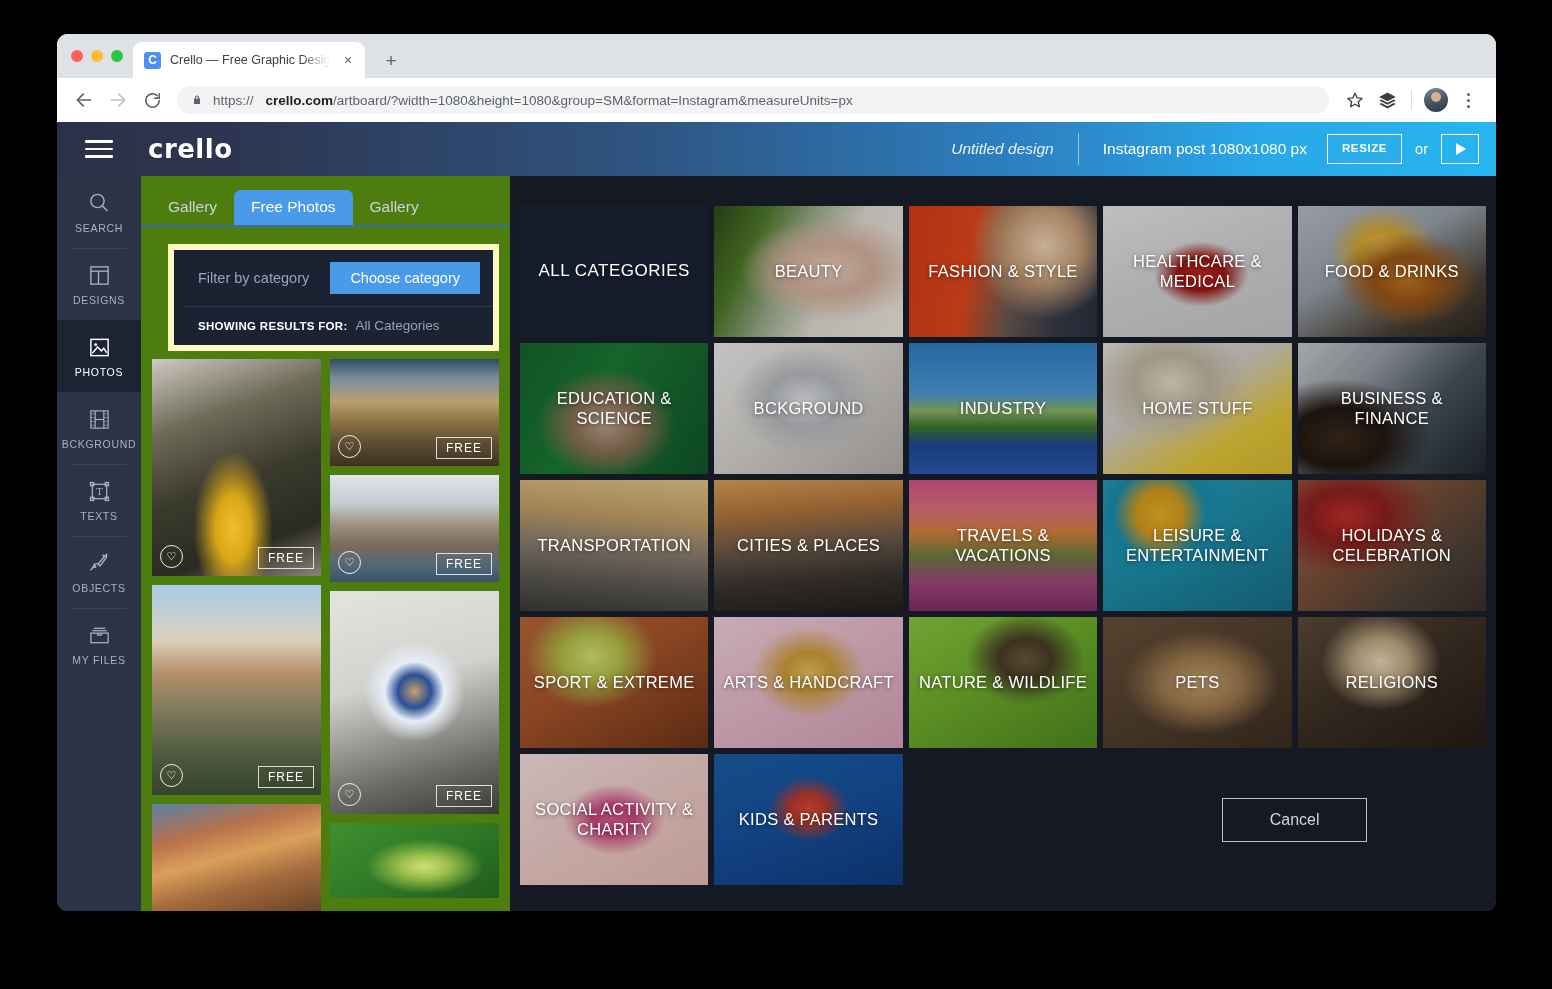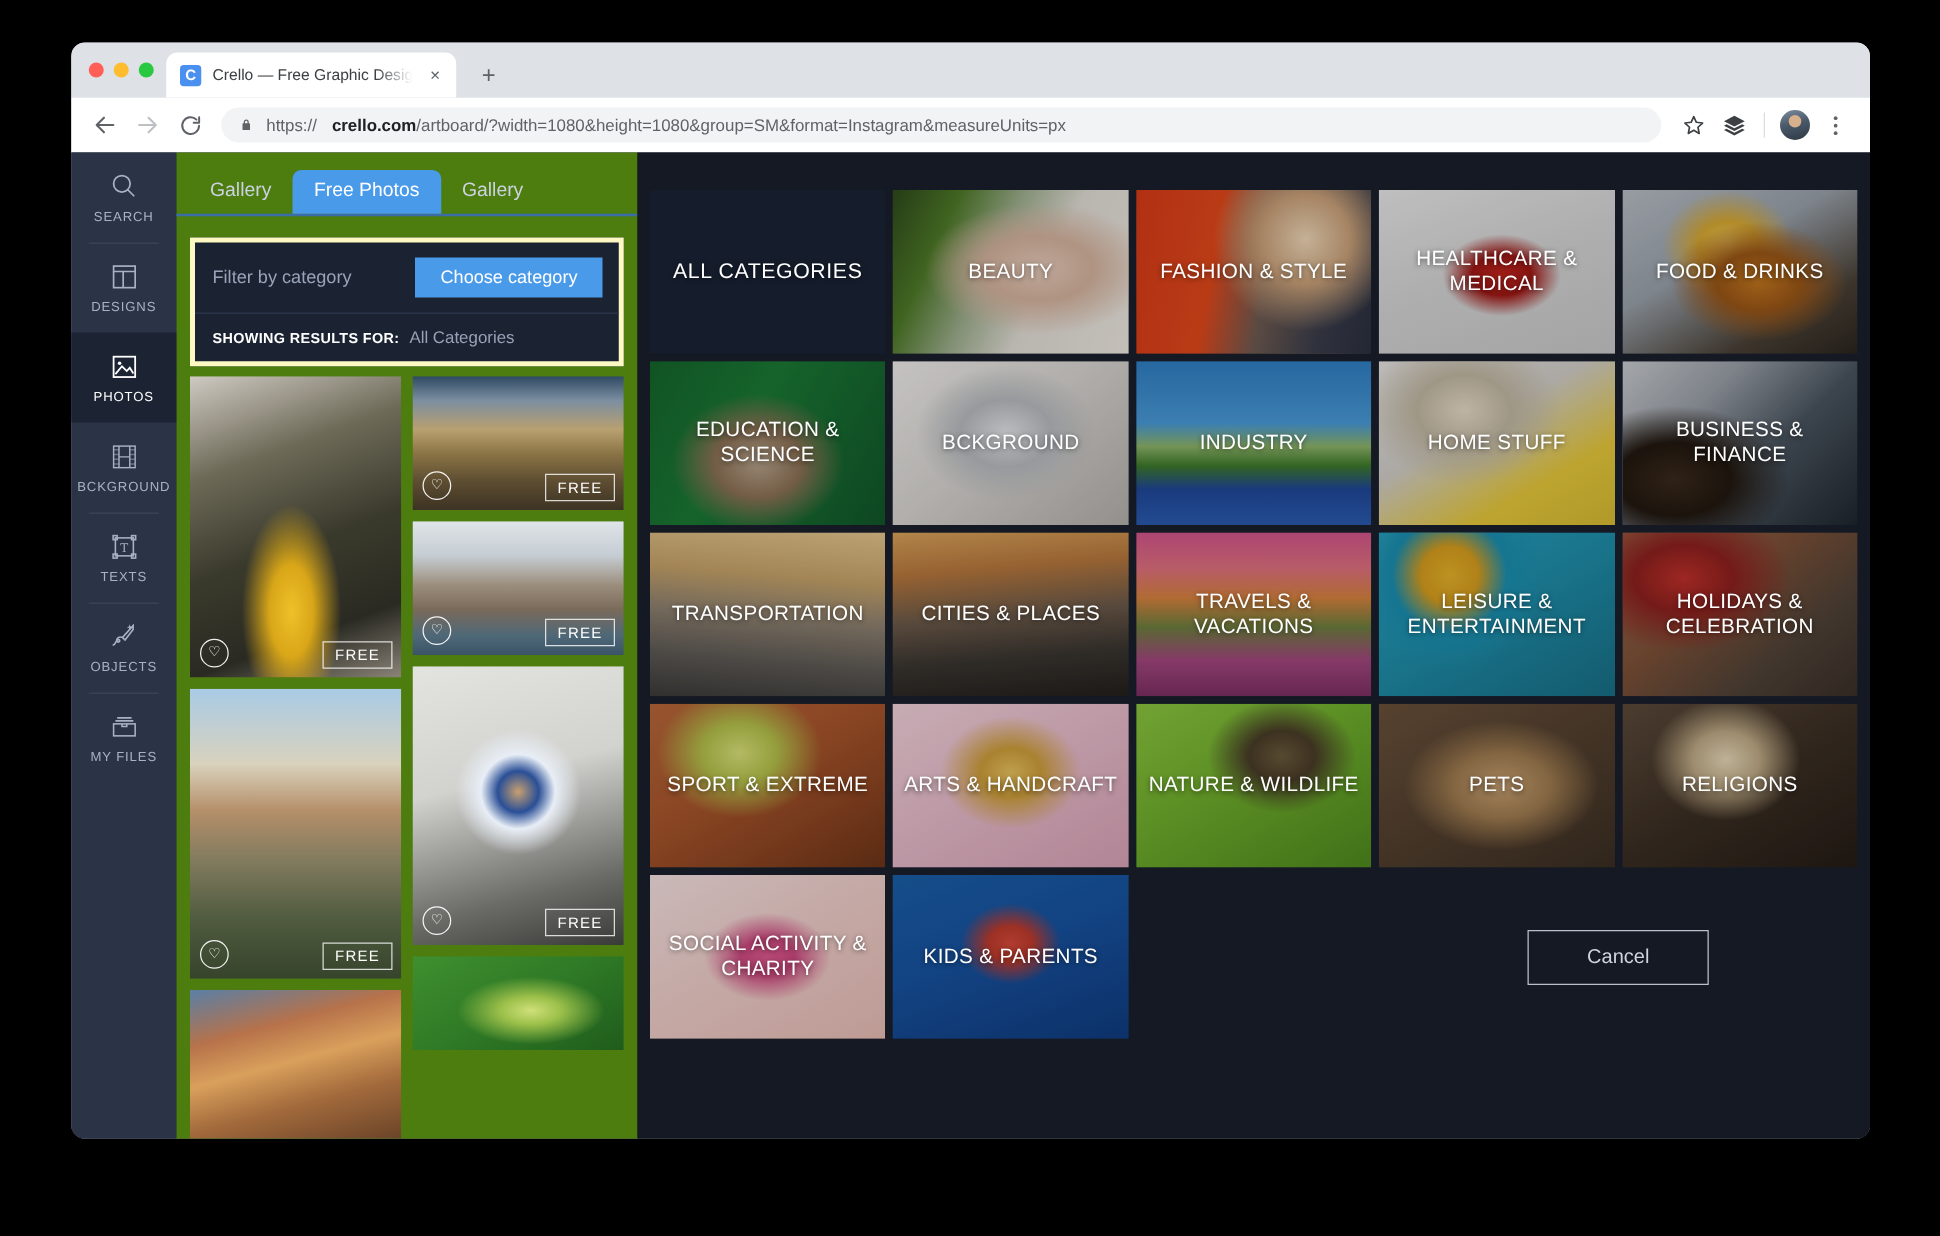--- a/index.html
+++ b/index.html
@@ -245,23 +245,24 @@
   .ptab {
     font-size: 15.5px; color: #ccd3e0;
     padding: 9px 17px 10px 17px; line-height: 1;
   }
   .ptab.active {
     background: #4a9aea; color: #fff;
     border-radius: 7px 7px 0 0;
   }
 
   .filterbox {
-    margin: 17px 11px 0 11px;
-    border: 4px solid #fef9c3;
+    margin: 17px 11px 0 27px;
+    border: 6px solid #fef9c3;
     background: #1b2231;
+    padding-left: 10px;
   }
   .filterrow {
     display: flex; align-items: center; justify-content: space-between;
     padding: 12px 13px 12px 14px;
     border-bottom: 1px solid #2e3950;
   }
   .filter-label { color: #9aa4b8; font-size: 14.5px; }
   .choose-btn {
     background: #4a9aea; color: #fff;
     font-size: 14.5px; padding: 9px 20px; line-height: 1;
@@ -495,20 +496,38 @@
       <span class="kebab">
           <i></i>
           <i></i>
           <i></i>
         </span>
     </div>
   </div>
 
   <div class="app">
 
+    <div class="appheader">
+      <div class="hamburger">
+          <i></i>
+          <i></i>
+          <i></i>
+        </div>
+      <div class="logo">crello</div>
+      <div class="header-right">
+        <div class="design-name">Untitled design</div>
+        <div class="vdiv"></div>
+        <div class="format-name">Instagram post 1080x1080 px</div>
+        <button class="resize-btn">RESIZE</button>
+        <div class="or-text">or</div>
+        <div class="play-btn">
+            <span></span>
+          </div>
+      </div>
+    </div>
 
     <div class="appbody">
 
       <div class="rail">
 
         <div class="rail-item">
           <span class="rail-icon">
             <svg width="24" height="24" viewBox="0 0 24 24" fill="none" stroke="currentColor" stroke-width="1.4">
                 <circle cx="10.5" cy="10" r="6.6"></circle>
                 <line x1="15.4" y1="15" x2="20" y2="19.6" stroke-linecap="round"></line>

